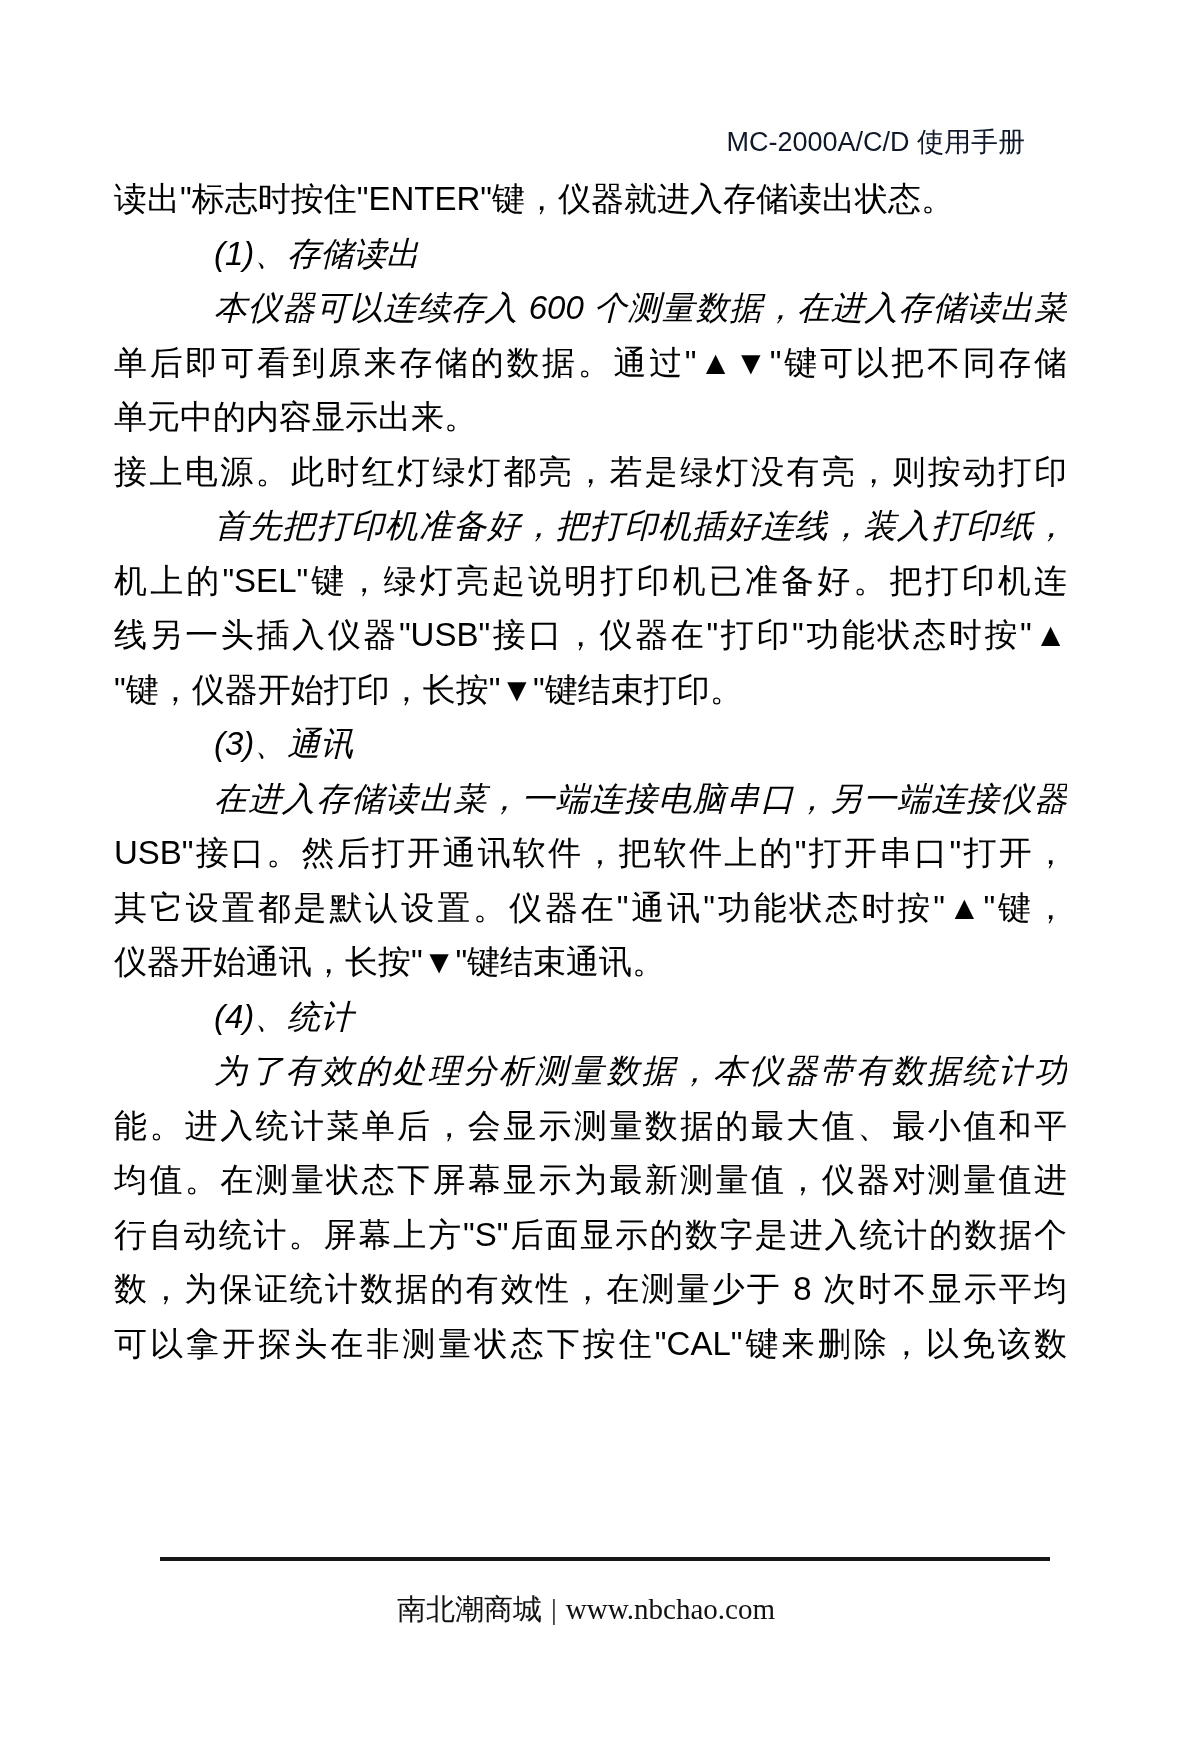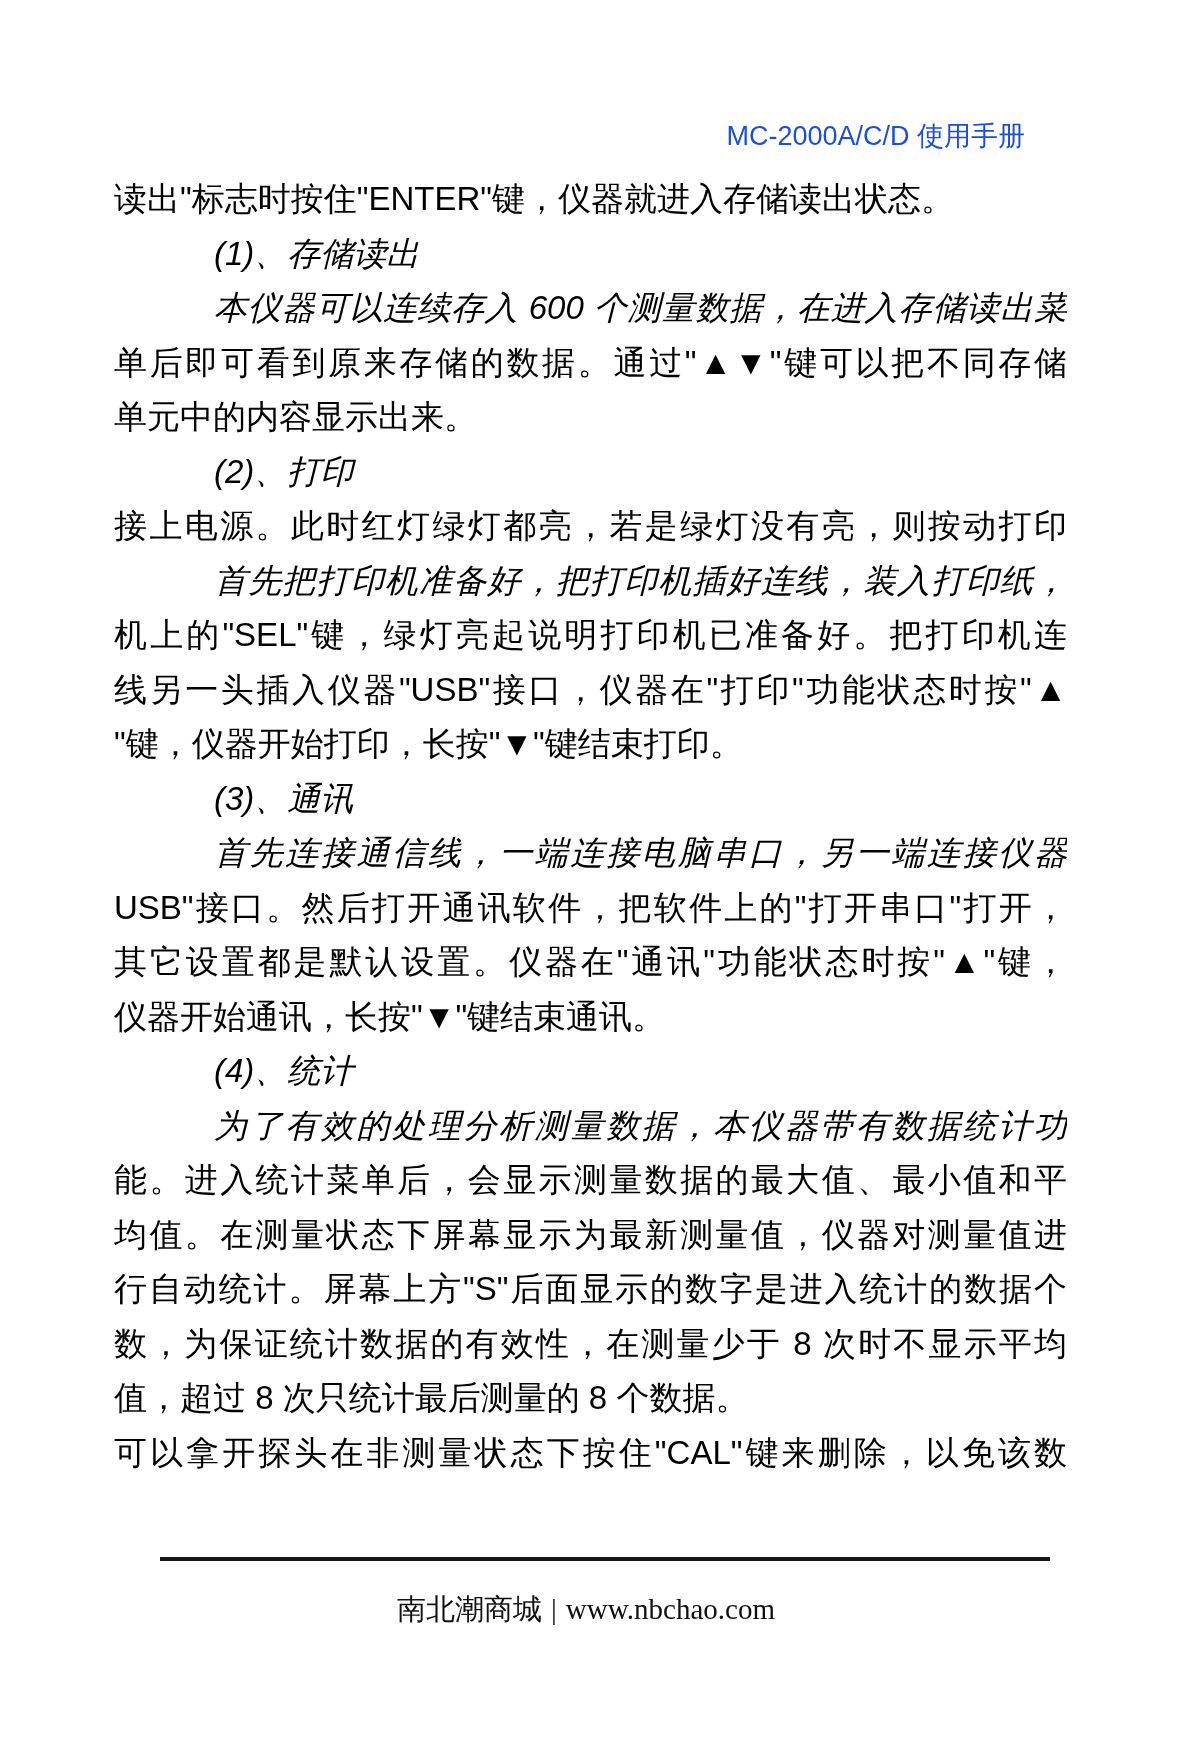--- a/index.html
+++ b/index.html
@@ -8,26 +8,26 @@
     width: 1200px;
     height: 1740px;
     background: #ffffff;
     overflow: hidden;
     font-family: "Liberation Sans", sans-serif;
     color: #000000;
     margin: 0 auto;
   }
   .header {
     position: absolute;
-    top: 120px;
+    top: 126px;
     right: 175px;
     font-size: 27px;
     line-height: 32px;
     white-space: nowrap;
-    color: #1d4ed8;
+    color: #0f172a;
   }
   .body-text {
     position: absolute;
     top: 172px;
     left: 114px;
     width: 953px;
     font-size: 33px;
     line-height: 54.5px;
   }
   .ln { height: 54.5px; overflow: hidden; }
@@ -60,38 +60,36 @@
 <div class="page">
 
   <div class="header">MC-2000A/C/D 使用手册</div>
 
   <div class="body-text">
     <div class="ln">读出"标志时按住"ENTER"键，仪器就进入存储读出状态。</div>
     <div class="ln ind">(1)、存储读出</div>
     <div class="ln ind jf">本仪器可以连续存入 600 个测量数据，在进入存储读出菜</div>
     <div class="ln jf">单后即可看到原来存储的数据。通过"▲▼"键可以把不同存储</div>
     <div class="ln">单元中的内容显示出来。</div>
-    <div class="ln ind">(2)、打印</div>
     <div class="ln jf">接上电源。此时红灯绿灯都亮，若是绿灯没有亮，则按动打印</div>
     <div class="ln ind jf">首先把打印机准备好，把打印机插好连线，装入打印纸，</div>
     <div class="ln jf">机上的"SEL"键，绿灯亮起说明打印机已准备好。把打印机连</div>
     <div class="ln jf">线另一头插入仪器"USB"接口，仪器在"打印"功能状态时按"▲</div>
     <div class="ln">"键，仪器开始打印，长按"▼"键结束打印。</div>
     <div class="ln ind">(3)、通讯</div>
-    <div class="ln ind jf">首先连接通信线，一端连接电脑串口，另一端连接仪器</div>
+    <div class="ln ind jf">在进入存储读出菜，一端连接电脑串口，另一端连接仪器</div>
     <div class="ln jf">USB"接口。然后打开通讯软件，把软件上的"打开串口"打开，</div>
     <div class="ln jf">其它设置都是默认设置。仪器在"通讯"功能状态时按"▲"键，</div>
     <div class="ln">仪器开始通讯，长按"▼"键结束通讯。</div>
     <div class="ln ind">(4)、统计</div>
     <div class="ln ind jf">为了有效的处理分析测量数据，本仪器带有数据统计功</div>
     <div class="ln jf">能。进入统计菜单后，会显示测量数据的最大值、最小值和平</div>
     <div class="ln jf">均值。在测量状态下屏幕显示为最新测量值，仪器对测量值进</div>
     <div class="ln jf">行自动统计。屏幕上方"S"后面显示的数字是进入统计的数据个</div>
     <div class="ln jf">数，为保证统计数据的有效性，在测量少于 8 次时不显示平均</div>
-    <div class="ln">值，超过 8 次只统计最后测量的 8 个数据。</div>
     <div class="ln jf"><span>可以拿开探头在</span><span class="b">非测量状态下</span><span>按住"CAL"键来删除，以免该数</span></div>
   </div>
 
   <div class="rule"></div>
 
   <div class="footer"><span>南北潮商城</span><span class="sep">|</span><span>www.nbchao.com</span></div>
 
 </div>
 
 </body></html>

